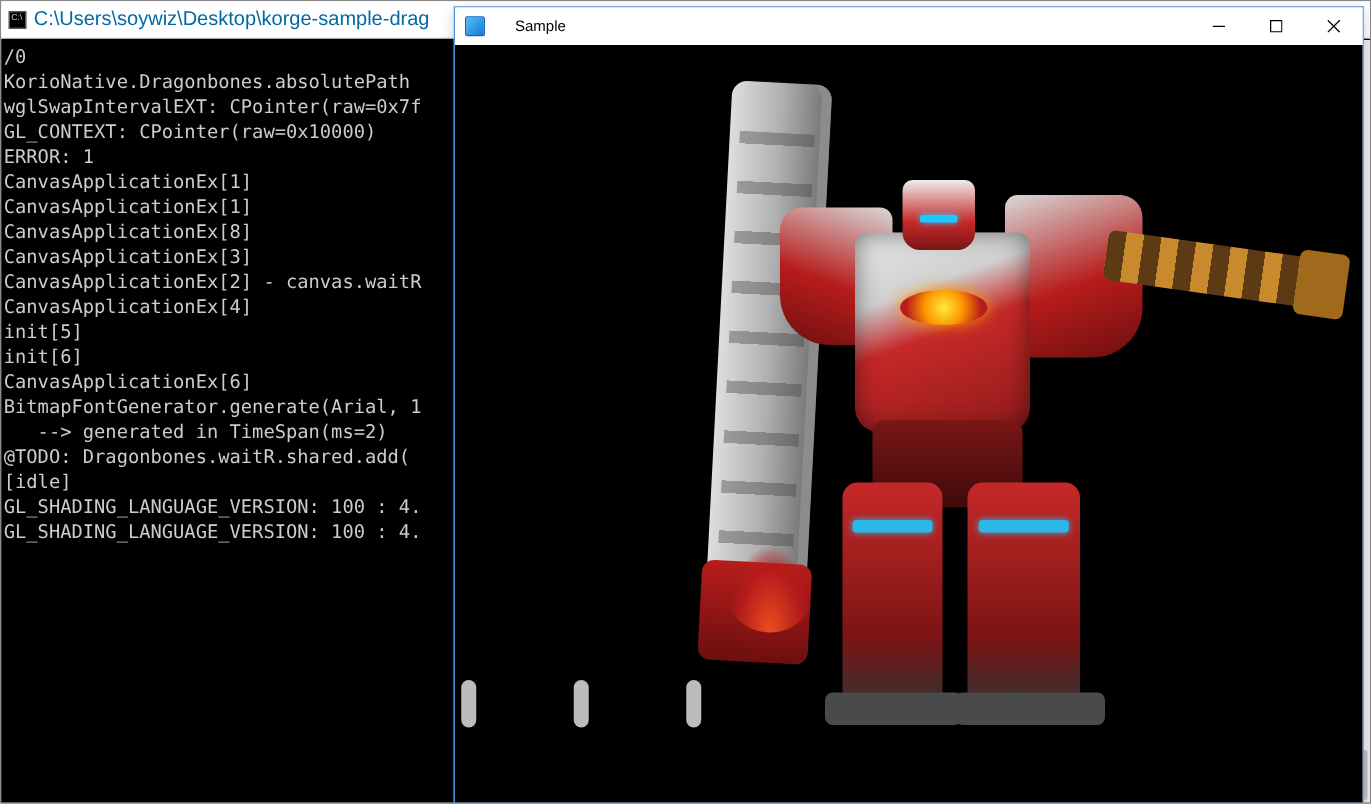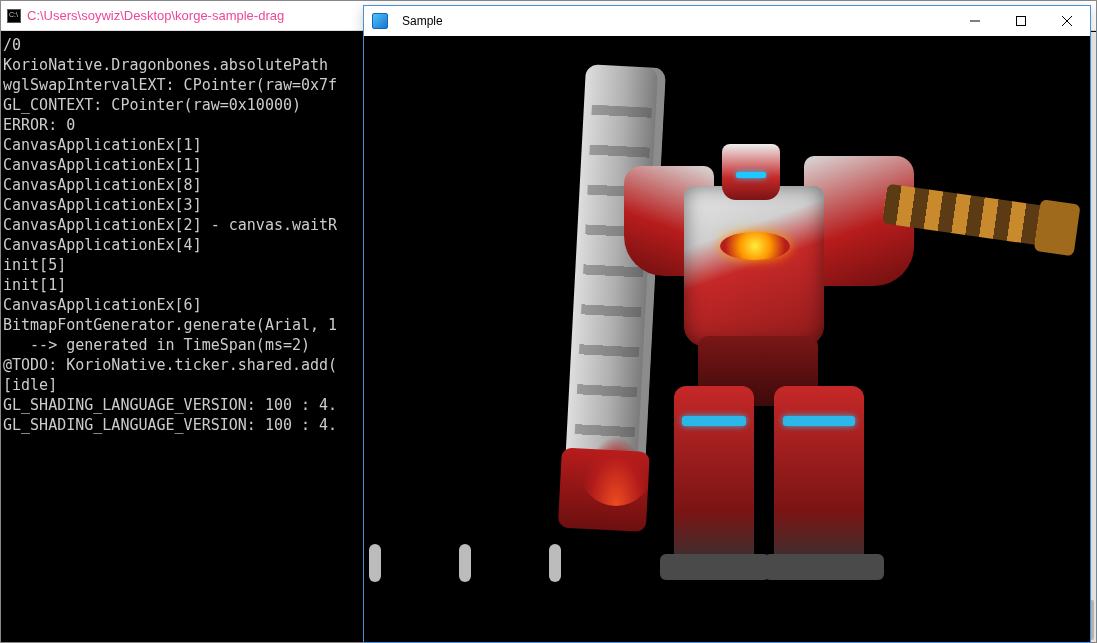--- a/index.html
+++ b/index.html
@@ -34,21 +34,21 @@
       border: 1px solid #555;
       position: relative;
     }
     .cmd-icon::after {
       content: "C:\\";
       position: absolute;
       color: #ccc;
       font-size: 7px;
       left: 1px; top: 1px;
     }
-    .console-title { font-size: 13px; color: #ec4899; }
+    .console-title { font-size: 16px; color: #0369a1; }
     .console-body {
       position: absolute;
       left: 0; top: 30px; right: 0; bottom: 0;
       background: #000;
       color: #ccc;
       font-family: Consolas, monospace;
       font-size: 15px;
       line-height: 20px;
       padding: 4px 2px;
       white-space: pre;
@@ -63,21 +63,21 @@
       background: #fff;
       border: 1px solid #4a90d9;
       box-shadow: 0 4px 12px rgba(0,0,0,0.2);
     }
     .sample-titlebar {
       height: 30px;
       background: #fff;
       display: flex;
       align-items: center;
       padding-left: 8px;
-      gap: 14px;
+      gap: 24px;
     }
     .app-icon {
       width: 16px; height: 16px;
       background: linear-gradient(135deg, #4fc3f7 0%, #1976d2 100%);
       border-radius: 2px;
       border: 1px solid #1565c0;
     }
     .sample-title { font-size: 12px; color: #000; flex: 1; }
     .win-controls { display: flex; height: 30px; }
     .win-btn {
@@ -205,33 +205,33 @@
 
 <div class="console-window">
   <div class="console-titlebar">
     <span class="cmd-icon"></span>
     <span class="console-title">C:\Users\soywiz\Desktop\korge-sample-drag</span>
   </div>
   <div class="console-body"><span>/0</span>
 <span>KorioNative.Dragonbones.absolutePath</span>
 <span>wglSwapIntervalEXT: CPointer(raw=0x7f</span>
 <span>GL_CONTEXT: CPointer(raw=0x10000)</span>
-<span>ERROR: 0</span>
+<span>ERROR: 1</span>
 <span>CanvasApplicationEx[1]</span>
 <span>CanvasApplicationEx[1]</span>
 <span>CanvasApplicationEx[8]</span>
 <span>CanvasApplicationEx[3]</span>
 <span>CanvasApplicationEx[2] - canvas.waitR</span>
 <span>CanvasApplicationEx[4]</span>
 <span>init[5]</span>
-<span>init[1]</span>
+<span>init[6]</span>
 <span>CanvasApplicationEx[6]</span>
 <span>BitmapFontGenerator.generate(Arial, 1</span>
 <span>   --&gt; generated in TimeSpan(ms=2)</span>
-<span>@TODO: KorioNative.ticker.shared.add(</span>
+<span>@TODO: Dragonbones.waitR.shared.add(</span>
 <span>[idle]</span>
 <span>GL_SHADING_LANGUAGE_VERSION: 100 : 4.</span>
 <span>GL_SHADING_LANGUAGE_VERSION: 100 : 4.</span></div>
   <div class="outer-scroll">
     <div class="thumb"></div>
   </div>
 </div>
 
 <div class="sample-window">
   <div class="sample-titlebar">

